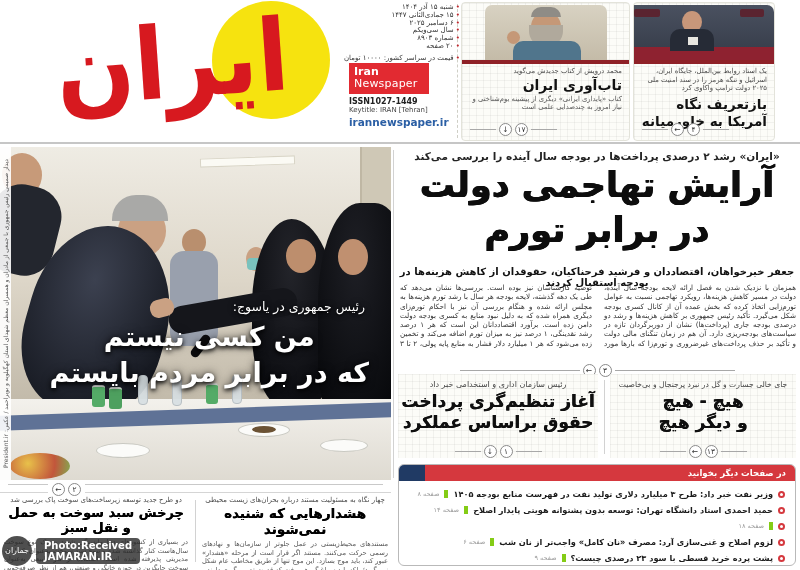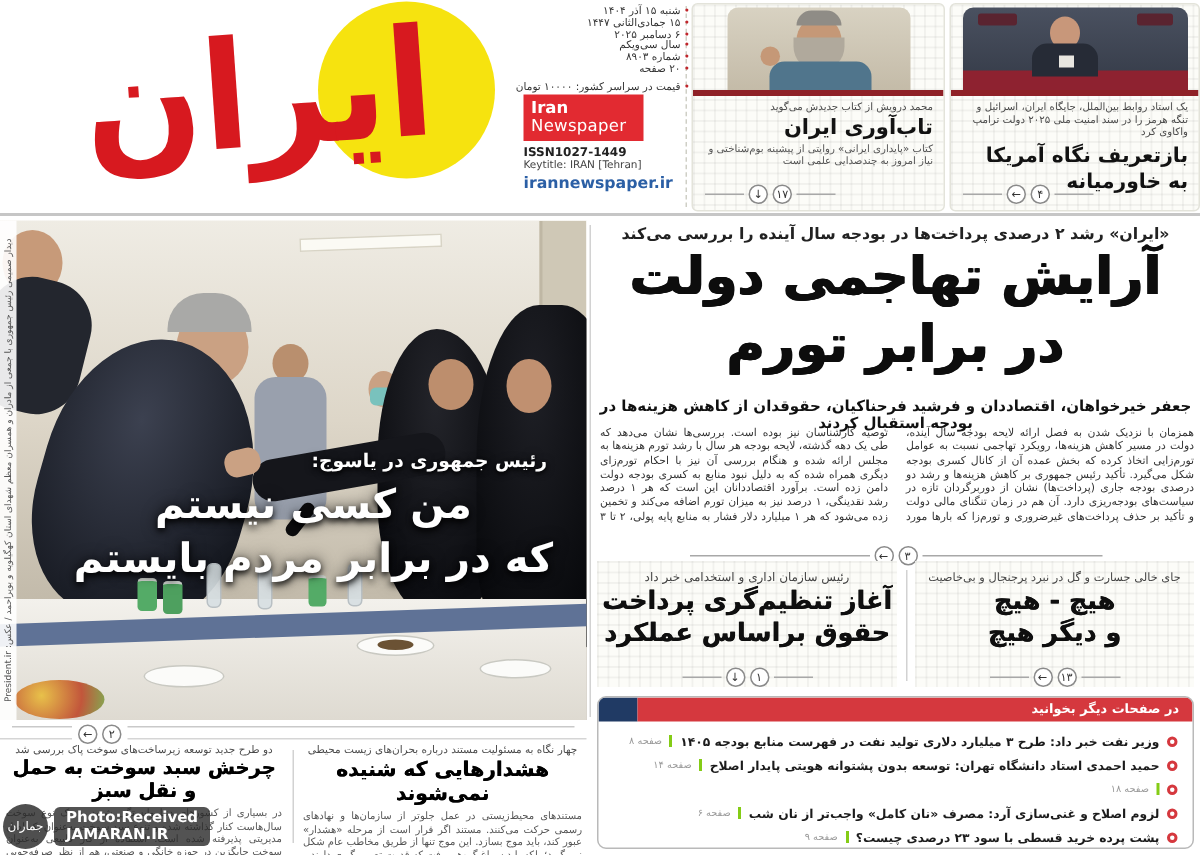--- a/index.html
+++ b/index.html
@@ -43,21 +43,21 @@
   .pager .pc { width:13px; height:13px; border:1px solid #8a8a8a; border-radius:50%; background:#fff;
                font-size:7.5px; line-height:12px; text-align:center; color:#333; }
 
   
   .main-photo { left:0; top:147px; width:391px; height:333px; overflow:hidden;
                 background:linear-gradient(180deg,#efece4 0%,#ddd6c8 40%,#c3bbab 75%,#b5ac9c 100%); }
   .vcap-strip { left:0; top:147px; width:11px; height:333px; background:rgba(255,255,255,.9); z-index:6; overflow:hidden; }
   .vcap { position:absolute; left:0; top:333px; width:333px; height:11px; transform:rotate(-90deg);
           transform-origin:top left; font-size:6px; line-height:11px; color:#555; white-space:nowrap; text-align:center; }
   .ph { position:absolute; }
-  .overlay-kicker { right:26px; top:152px; color:#fff; font-weight:bold; font-size:12.5px; z-index:5;
+  .overlay-kicker { right:26px; top:152px; color:#fff; font-weight:normal; font-size:12.5px; z-index:5;
                     text-shadow:0 1px 3px rgba(0,0,0,.95),0 0 6px rgba(0,0,0,.6); }
   .overlay-quote { right:22px; top:172px; color:#fff; font-weight:bold; font-size:27px; line-height:36px;
                    text-align:center; z-index:5; text-shadow:0 2px 4px rgba(0,0,0,.95),0 0 10px rgba(0,0,0,.65); }
   .photo-pager-row { left:0; top:477px; width:391px; text-align:left; }
   .photo-pager-row .pager { margin-left:48px; }
   .photo-pager-row::before { content:""; position:absolute; left:8px; right:8px; top:7px; border-top:1px solid #c9c9c9; }
   .photo-pager-row .pager { position:relative; z-index:1; background:#fff; padding:0 4px; }
 
   
   .v-rule { border-left:1px solid #d2d2d2; }
@@ -81,21 +81,21 @@
   .rm-box { left:398px; top:464px; width:398px; height:102px; border:1px solid #b9b9b9; border-radius:6px;
             background:#fff; overflow:hidden; }
   .rm-head { display:flex; direction:ltr; height:16px; }
   .rm-navy { width:26px; background:#203a64; }
   .rm-red { flex:1; background:#d5383e; color:#fff; font-weight:bold; font-size:8.6px; line-height:16px;
             text-align:right; padding-right:9px; }
   .rm-list { padding:5px 10px 0; }
   .rm-row { display:flex; align-items:center; gap:5px; height:16px; }
   .rm-bullet { width:7px; height:7px; border-radius:50%; border:2px solid #d5383e; background:#fff; flex:0 0 auto; }
   .rm-text { font-weight:bold; font-size:8.2px; color:#1c1c1c; white-space:nowrap; }
-  .rm-page { font-size:6.5px; color:#999; border-right:2px solid #84cc16; padding-right:5px; white-space:nowrap; }
+  .rm-page { font-size:6.5px; color:#999; border-right:4px solid #84cc16; padding-right:5px; white-space:nowrap; }
 
   
   .bl-box { top:496px; text-align:center; }
   .bl-kicker { font-size:7px; color:#4a4a4a; }
   .bl-title { font-weight:bold; font-size:13px; color:#000000; margin-top:1px; text-shadow:.3px 0 currentColor; }
   .bl-body { font-size:6.7px; line-height:8.6px; color:#555; text-align:justify; margin-top:3px; }
   .wm { left:2px; top:536px; display:flex; direction:ltr; align-items:center; gap:4px; z-index:9; }
   .wm-logo { width:30px; height:30px; border-radius:50%; background:rgba(40,40,40,.82); color:#fff;
              font-size:8px; line-height:30px; text-align:center; }
   .wm-band { background:rgba(40,40,40,.8); border-radius:4px; padding:2px 8px; color:#fff; text-align:left; }
@@ -138,32 +138,32 @@
     <div class="photo" style="width:122px;height:55px;background:linear-gradient(180deg,#d8d2c2,#c4bba8);">
       <div class="ph" style="left:46px;top:6px;width:30px;height:32px;border-radius:50%;background:#c59877;"></div>
       <div class="ph" style="left:44px;top:20px;width:34px;height:22px;border-radius:0 0 16px 16px;background:#b0a99c;"></div>
       <div class="ph" style="left:46px;top:2px;width:30px;height:10px;border-radius:10px 10px 0 0;background:#8f8c86;"></div>
       <div class="ph" style="left:28px;top:36px;width:68px;height:20px;border-radius:10px 10px 0 0;background:#50758c;"></div>
       <div class="ph" style="left:22px;top:26px;width:13px;height:13px;border-radius:50%;background:#c59877;"></div>
     </div>
     <div class="maroon-bar"></div>
     <div class="tb-kicker">محمد درویش از کتاب جدیدش می‌گوید</div>
     <div class="tb-title" style="font-size:14px;">تاب‌آوری ایران</div>
-    <div class="tb-sum">کتاب «پایداری ایرانی» روایتی از پیشینه بوم‌شناختی و نیاز امروز به چندصدایی علمی است</div>
+    <div class="tb-sum">کتاب «پایداری ایرانی» دیگری از پیشینه بوم‌شناختی و نیاز امروز به چندصدایی علمی است</div>
     <div class="abs" style="left:8px;bottom:4px;">
       <span class="pager">
           <span class="ln"></span>
           <span class="pc">↓</span>
           <span class="pc">۱۷</span>
           <span class="ln"></span>
         </span>
     </div>
   </div>
 
-  <div class="abs topbox grid-bg" style="left:633px;width:167px;">
+  <div class="abs topbox grid-bg" style="left:633px;width:142px;">
     <div class="photo" style="width:150px;height:55px;background:linear-gradient(180deg,#4a5160,#343a47);">
       <div class="ph" style="left:0;bottom:0;width:150px;height:13px;background:#8e2230;"></div>
       <div class="ph" style="left:58px;top:6px;width:20px;height:22px;border-radius:50%;background:#c8977a;"></div>
       <div class="ph" style="left:46px;top:24px;width:44px;height:22px;border-radius:10px 10px 0 0;background:#262b36;"></div>
       <div class="ph" style="left:64px;top:32px;width:10px;height:8px;background:#e8e6e0;"></div>
       <div class="ph" style="left:10px;top:4px;width:26px;height:8px;background:#5a2430;border-radius:2px;"></div>
       <div class="ph" style="left:116px;top:4px;width:24px;height:8px;background:#5a2430;border-radius:2px;"></div>
     </div>
     <div class="maroon-bar"></div>
     <div class="tb-kicker">یک استاد روابط بین‌الملل، جایگاه ایران، اسرائیل و تنگه هرمز را در سند امنیت ملی ۲۰۲۵ دولت ترامپ واکاوی کرد</div>

